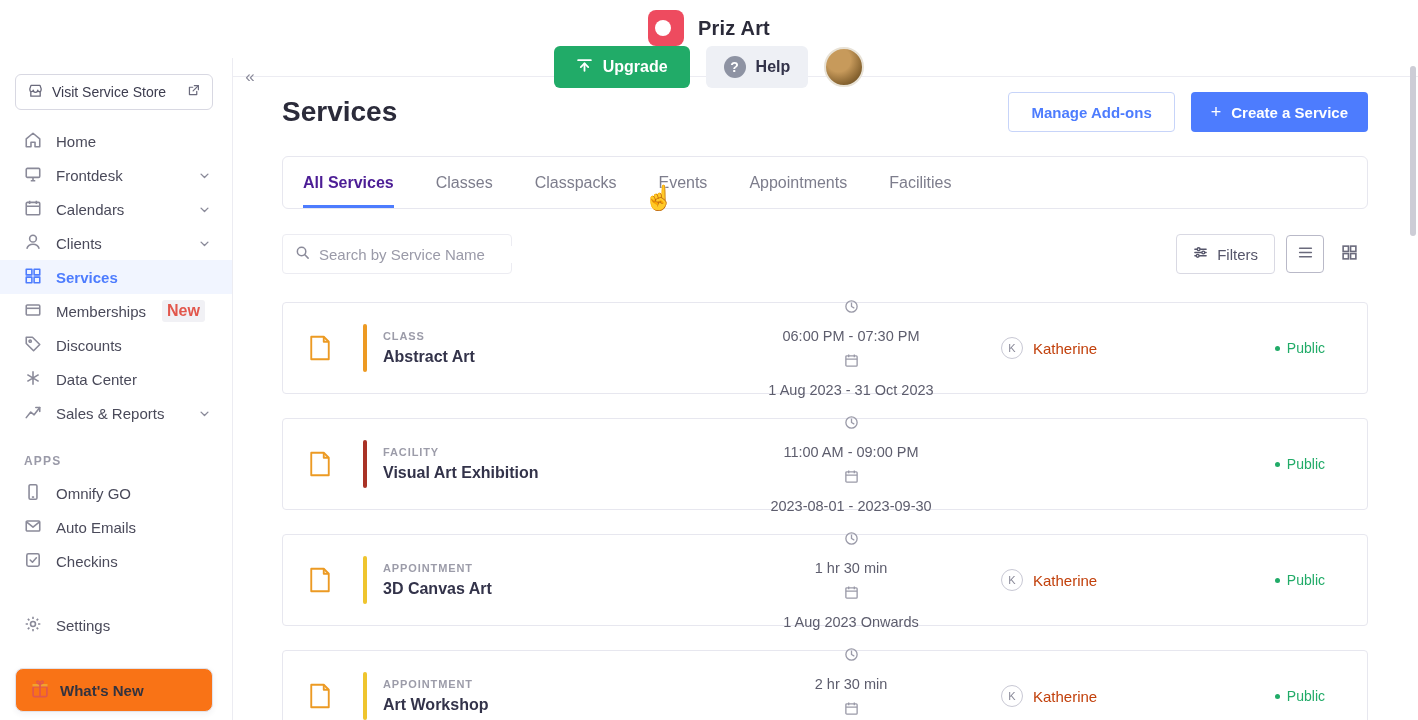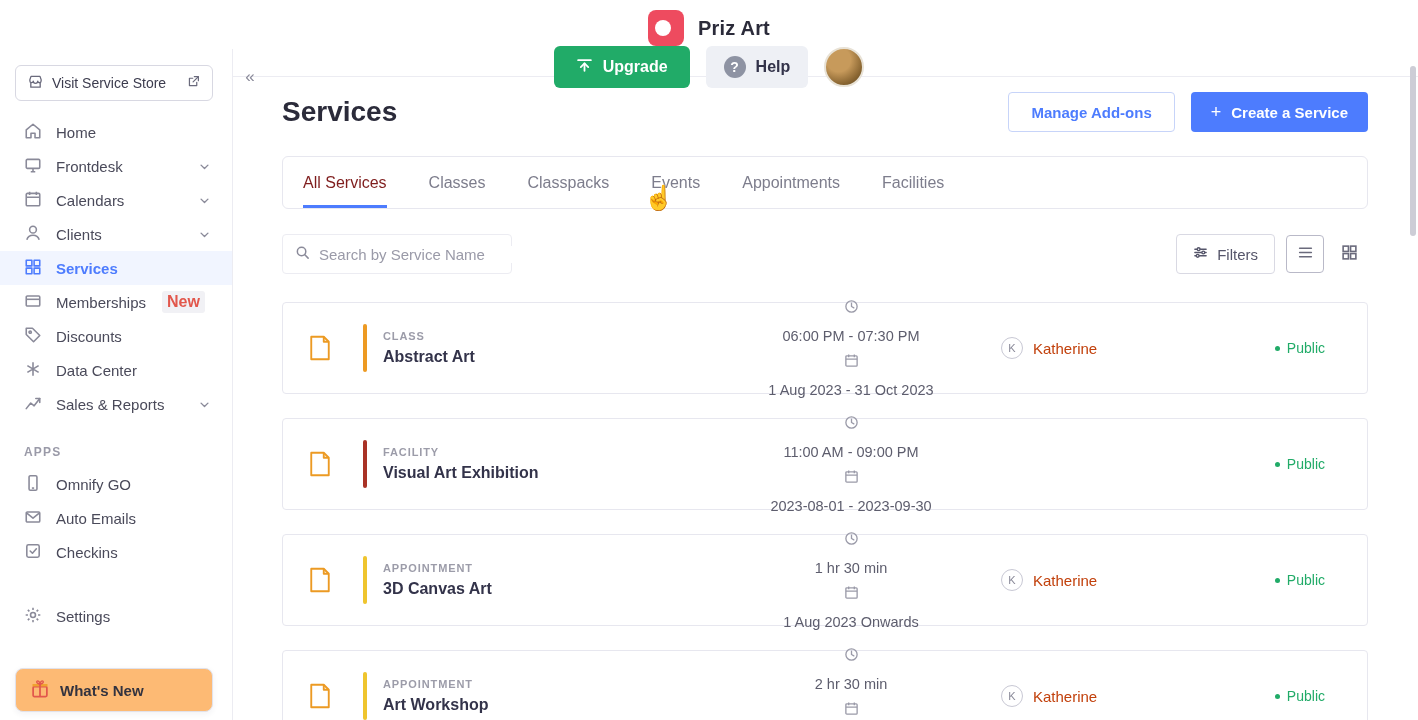--- a/index.html
+++ b/index.html
@@ -12,47 +12,47 @@
   .logo { width:36px; height:36px; border-radius:8px; background:#ee4b5f; position:relative; }
   .logo::after { content:""; position:absolute; left:7px; top:10px; width:16px; height:16px; border-radius:50%; background:#fff; }
   .brand { font-size:20px; font-weight:bold; color:#2b2b3a; letter-spacing:.2px; }
   .topbar-right { display:flex; align-items:center; gap:16px; }
   .btn-upgrade { display:flex; align-items:center; gap:10px; background:#21ab68; color:#fff; border:none; border-radius:6px; height:42px; padding:0 22px; font-size:16px; font-weight:bold; cursor:pointer; }
   .btn-help { display:flex; align-items:center; gap:10px; background:#eef0f5; color:#33334a; border:none; border-radius:6px; height:42px; padding:0 18px; font-size:16px; font-weight:bold; cursor:pointer; }
   .help-q { width:22px; height:22px; border-radius:50%; background:#8e93a3; color:#fff; font-size:14px; display:flex; align-items:center; justify-content:center; font-weight:bold; }
   .avatar { width:40px; height:40px; border-radius:50%; background:radial-gradient(circle at 35% 30%, #c79a5b 0 35%, #8a6632 70%, #54421e 100%); border:2px solid #e8e2d6; }
 
   
-  .sidebar { position:absolute; left:0; top:49px; bottom:0; width:233px; border-right:1px solid #ececf2; background:#fff; padding-top:16px; }
+  .sidebar { position:absolute; left:0; top:58px; bottom:0; width:233px; border-right:1px solid #ececf2; background:#fff; padding-top:16px; }
   .visit-store { margin:0 16px 14px 15px; height:36px; border:1px solid #d8d8e2; border-radius:6px; background:#fff; display:flex; align-items:center; gap:9px; padding:0 12px; font-size:14px; color:#3c3c4e; cursor:pointer; width:198px; }
   .visit-store .ext { margin-left:auto; }
   .nav-item { height:34px; display:flex; align-items:center; gap:14px; padding:0 22px 0 24px; font-size:15px; color:#4a4a5a; cursor:pointer; }
   .nav-item svg { flex:0 0 auto; color:#8a8a99; }
   .nav-item .chev { margin-left:auto; color:#9a9aa8; }
   .nav-item.active { color:#4d7cfe; background:rgba(77,124,254,.08); font-weight:bold; }
   .nav-item.active svg { color:#4d7cfe; }
   .badge-new { font-size:16px; font-weight:bold; color:#e2574c; background:#f1f1f5; border-radius:3px; padding:2px 5px; margin-left:2px; }
   .apps-header { margin:24px 0 8px 24px; font-size:12px; font-weight:bold; letter-spacing:1.2px; color:#9a9aa8; }
   .settings-gap { margin-top:30px; }
-  .whats-new { position:absolute; left:15px; bottom:8px; width:198px; height:44px; border:1px solid #e2e2ea; border-radius:8px; background:#fdba74; display:flex; align-items:center; gap:10px; padding:0 14px; font-size:15px; font-weight:bold; color:#33333f; cursor:pointer; box-shadow:0 2px 6px rgba(40,40,60,.06); }
+  .whats-new { position:absolute; left:15px; bottom:8px; width:198px; height:44px; border:1px solid #e2e2ea; border-radius:8px; background:#f97316; display:flex; align-items:center; gap:10px; padding:0 14px; font-size:15px; font-weight:bold; color:#33333f; cursor:pointer; box-shadow:0 2px 6px rgba(40,40,60,.06); }
 
   .collapse-btn { position:absolute; left:237px; top:64px; width:26px; height:26px; display:flex; align-items:center; justify-content:center; color:#8a8a99; font-size:17px; cursor:pointer; background:transparent; border:none; }
 
   
   .main { position:absolute; left:233px; top:62px; right:0; bottom:0; padding:16px 50px 0 49px; overflow:hidden; }
   .main-head { display:flex; align-items:center; justify-content:space-between; margin-top:14px; }
   .page-title { font-size:28px; font-weight:bold; color:#2b2b3a; }
   .head-actions { display:flex; align-items:flex-start; gap:16px; }
   .btn-manage { height:40px; padding:0 22px; background:#fff; border:1px solid #c7d4f9; color:#4d7cfe; border-radius:4px; font-size:15px; font-weight:bold; cursor:pointer; }
   .btn-create { height:40px; padding:0 20px; background:#4d7cfe; border:none; color:#fff; border-radius:4px; font-size:15px; font-weight:bold; display:flex; align-items:center; gap:10px; cursor:pointer; }
   .plus { font-size:18px; font-weight:normal; line-height:1; }
 
   .tabs-box { margin-top:24px; border:1px solid #e7e7ef; border-radius:6px; height:53px; display:flex; align-items:stretch; gap:42px; padding:0 20px; background:#fff; }
   .tab { display:flex; align-items:center; font-size:16px; color:#7d7d8c; cursor:pointer; border-bottom:3px solid transparent; padding-top:3px; }
-  .tab.active { color:#7f1d1d; font-weight:normal; border-bottom-color:#4d7cfe; }
+  .tab.active { color:#4c1d95; font-weight:bold; border-bottom-color:#4d7cfe; }
 
   .toolbar { margin-top:25px; display:flex; align-items:center; }
   .search-box { width:230px; height:40px; border:1px solid #ececf2; border-radius:4px; display:flex; align-items:center; gap:9px; padding:0 12px; background:#fff; }
   .search-box input { border:none; outline:none; flex:1; font-size:15px; color:#44445a; font-family:"Liberation Sans",sans-serif; }
   .search-box input::placeholder { color:#9a9aa8; }
   .toolbar-right { margin-left:auto; display:flex; align-items:center; gap:11px; }
   .btn-filters { height:40px; padding:0 16px; border:1px solid #d9d9e3; border-radius:4px; background:#fff; font-size:15px; color:#55556a; display:flex; align-items:center; gap:9px; cursor:pointer; }
   .view-toggle { display:flex; align-items:center; gap:6px; }
   .toggle-btn { width:38px; height:38px; display:flex; align-items:center; justify-content:center; background:#fff; border:1px solid transparent; border-radius:4px; color:#6a6a7c; cursor:pointer; }
   .toggle-btn.selected { border-color:#b9b9c8; }

